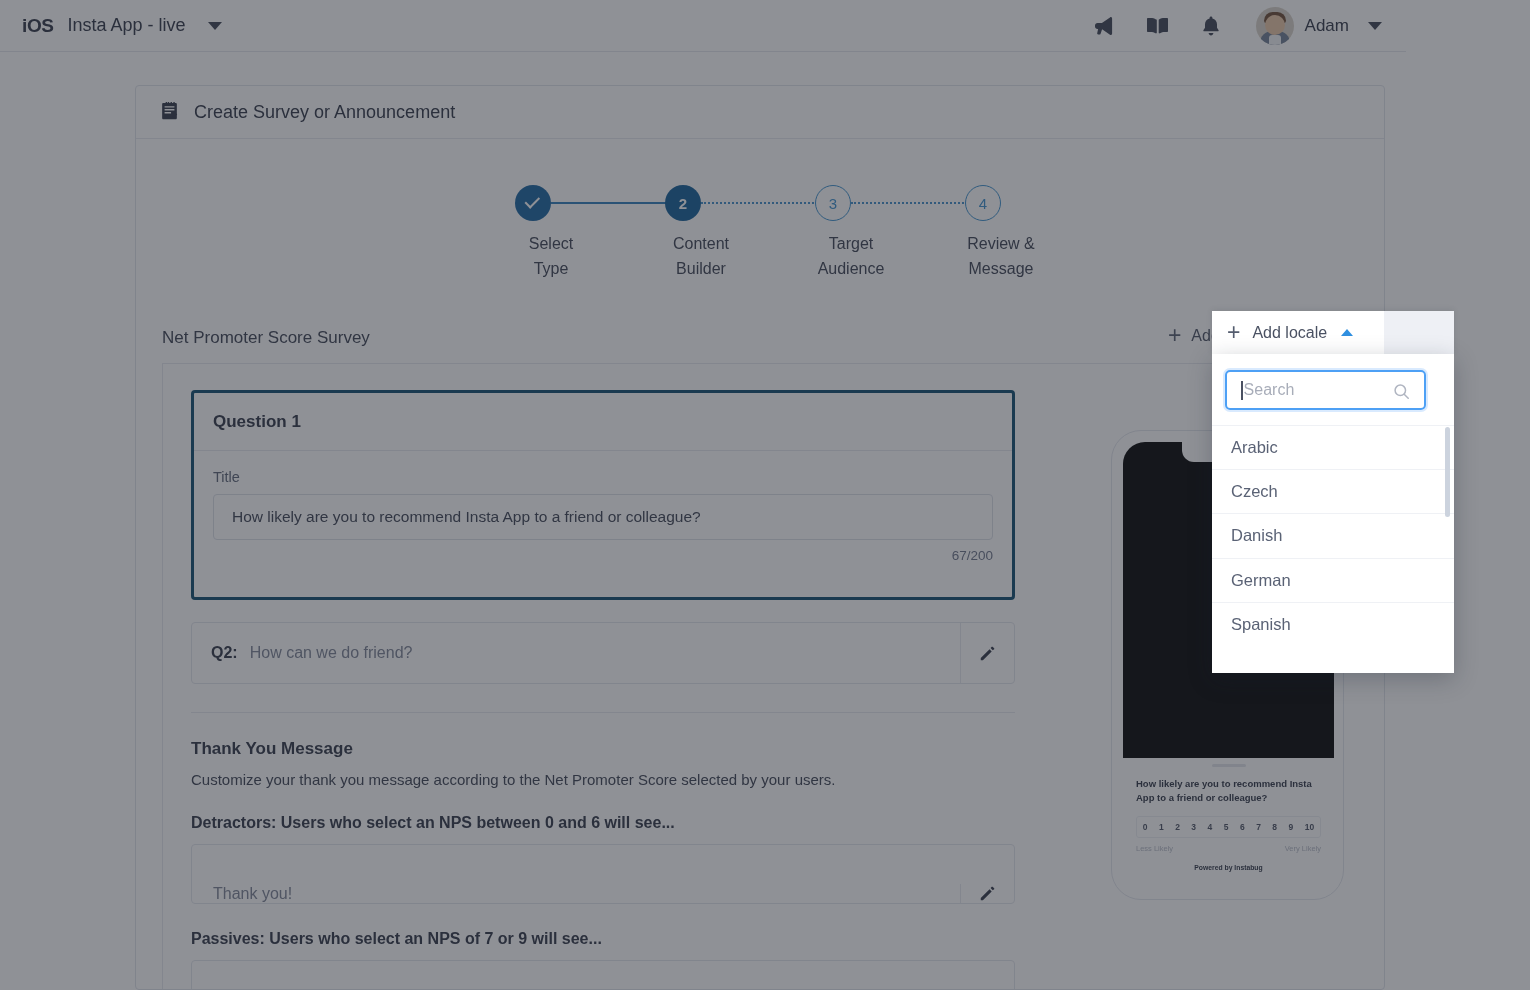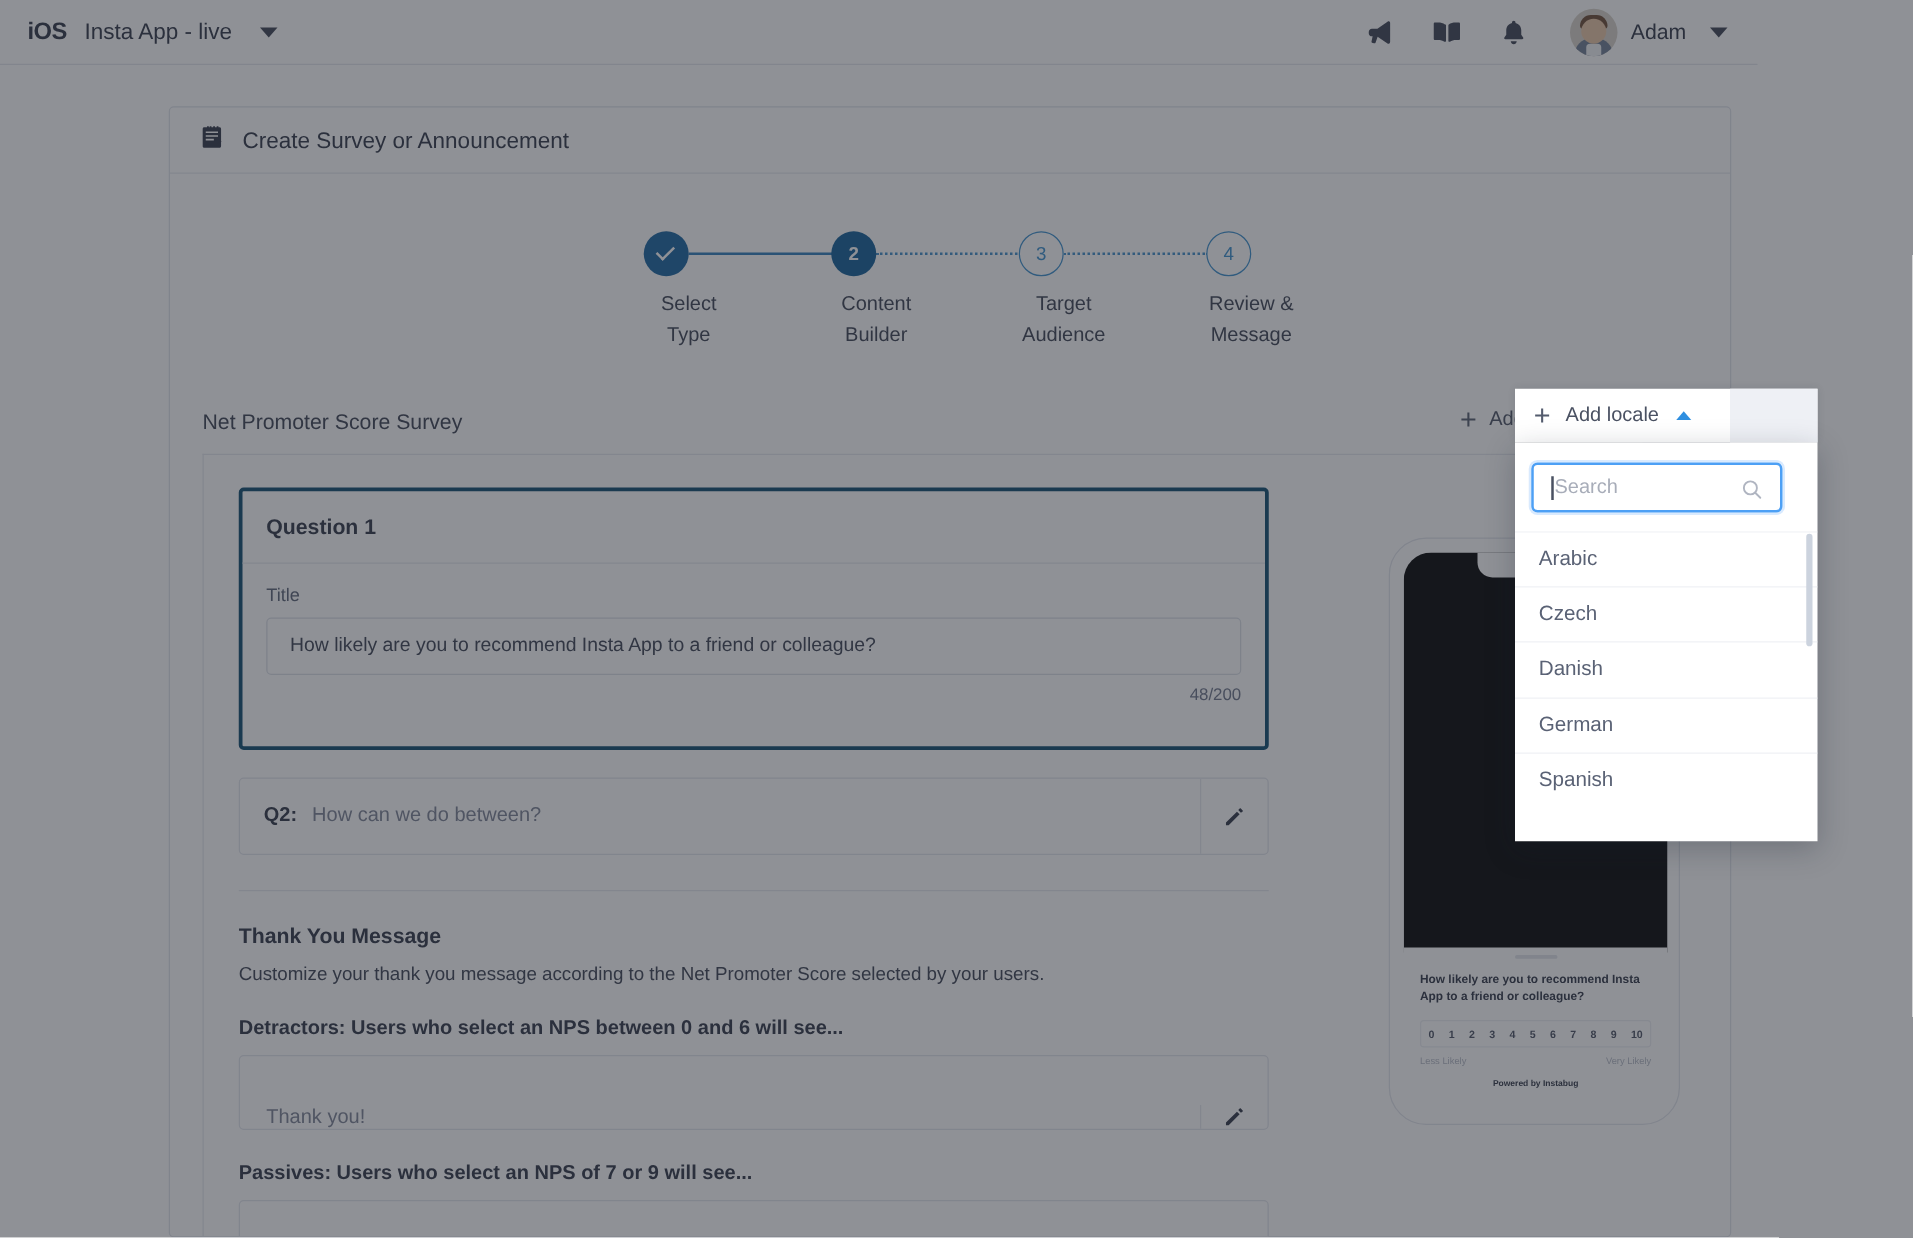--- a/index.html
+++ b/index.html
@@ -338,29 +338,29 @@
 
     <div class="builder">
 
       <div class="builder-left">
 
         <div class="q-card">
           <div class="q-card-head">Question 1</div>
           <div class="q-card-body">
             <div class="field-label">Title</div>
             <div class="text-input">How likely are you to recommend Insta App to a friend or colleague?</div>
-            <div class="char-count">48/200</div>
+            <div class="char-count">67/200</div>
             <div class="q-card-spacer"></div>
           </div>
         </div>
 
         <div class="q2-row">
           <div class="q2-main">
             <span class="q2-key">Q2:</span>
-            <span class="q2-val">How can we do between?</span>
+            <span class="q2-val">How can we do friend?</span>
           </div>
           <div class="edit-cell">
             <svg width="19" height="19" viewBox="0 0 24 24" fill="#2f3545">
               <path d="M3.5 17.8V20.5h2.7L17.3 9.4l-2.7-2.7L3.5 17.8zM20.4 6.6c.3-.3.3-.8 0-1.1L18.5 3.6c-.3-.3-.8-.3-1.1 0l-1.5 1.5 2.7 2.7 1.8-1.2z"></path>
             </svg>
           </div>
         </div>
 
         <div class="divider"></div>
 

